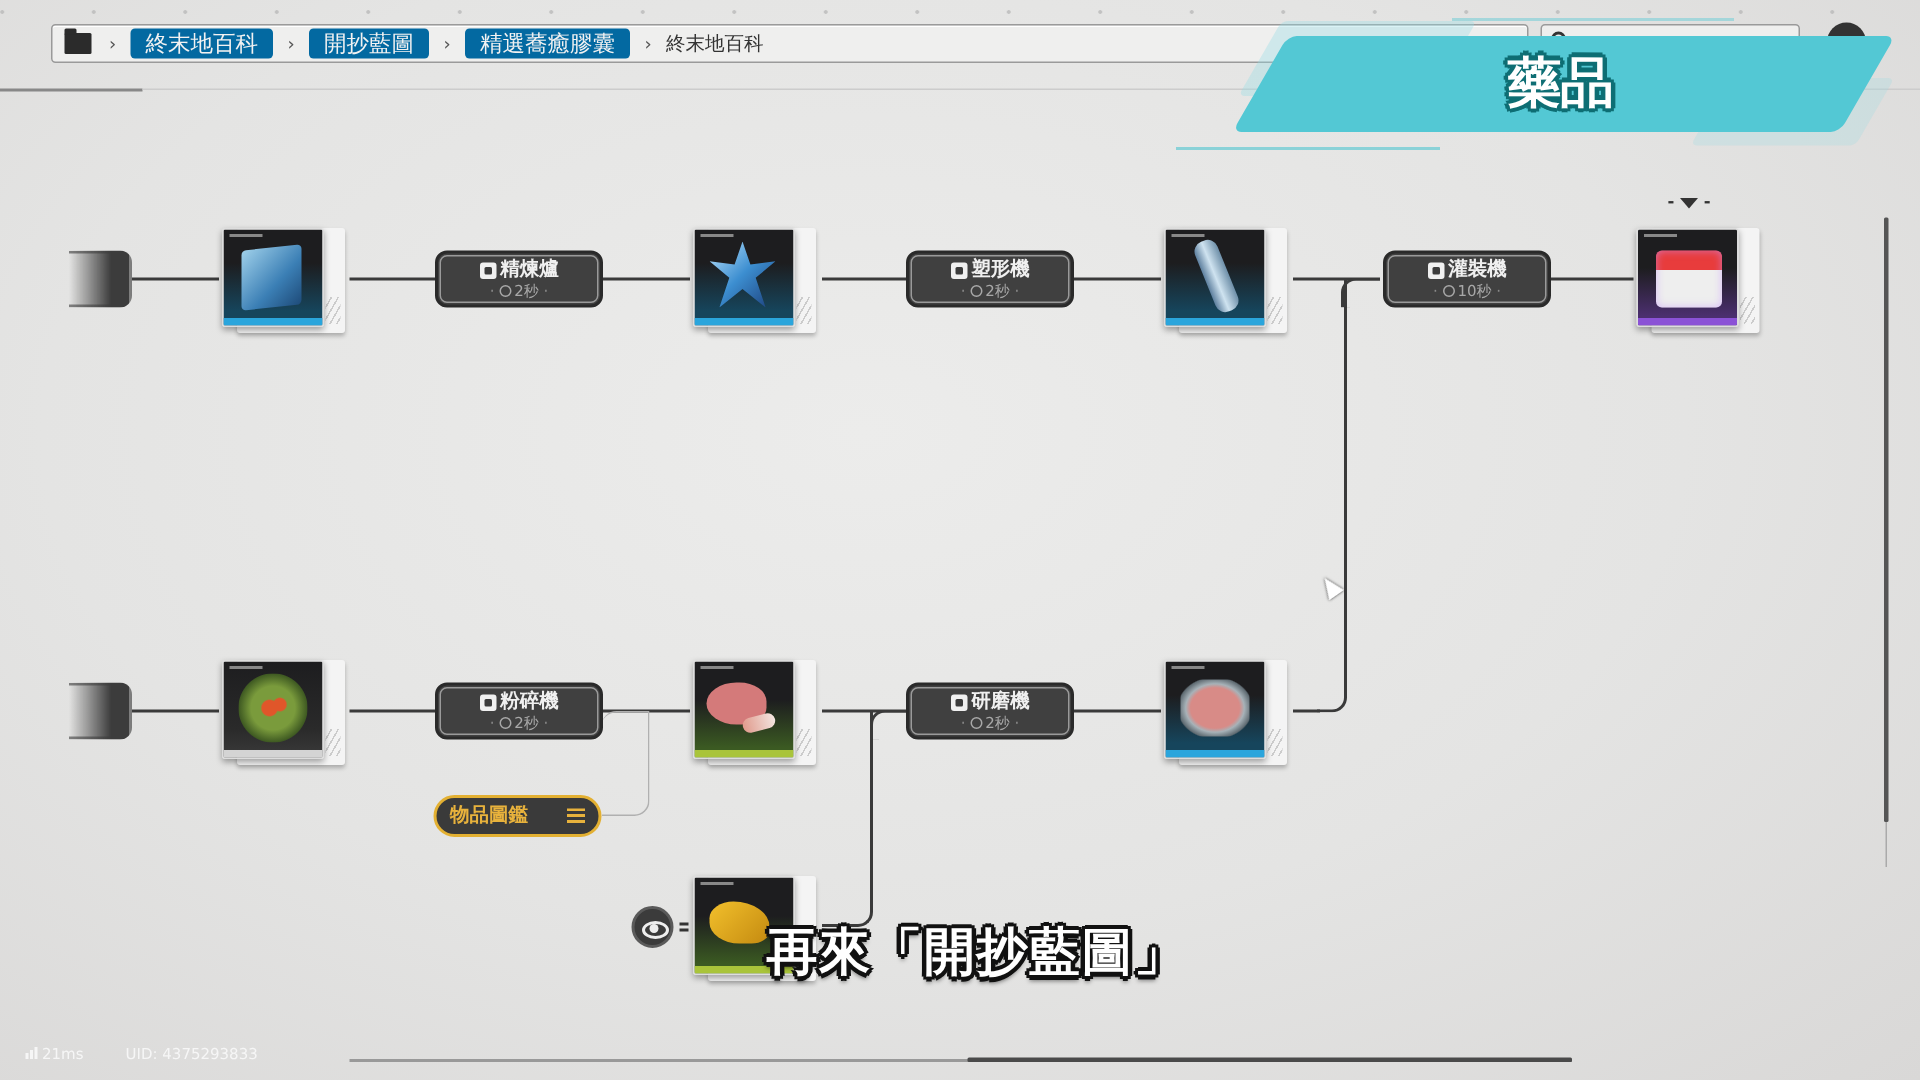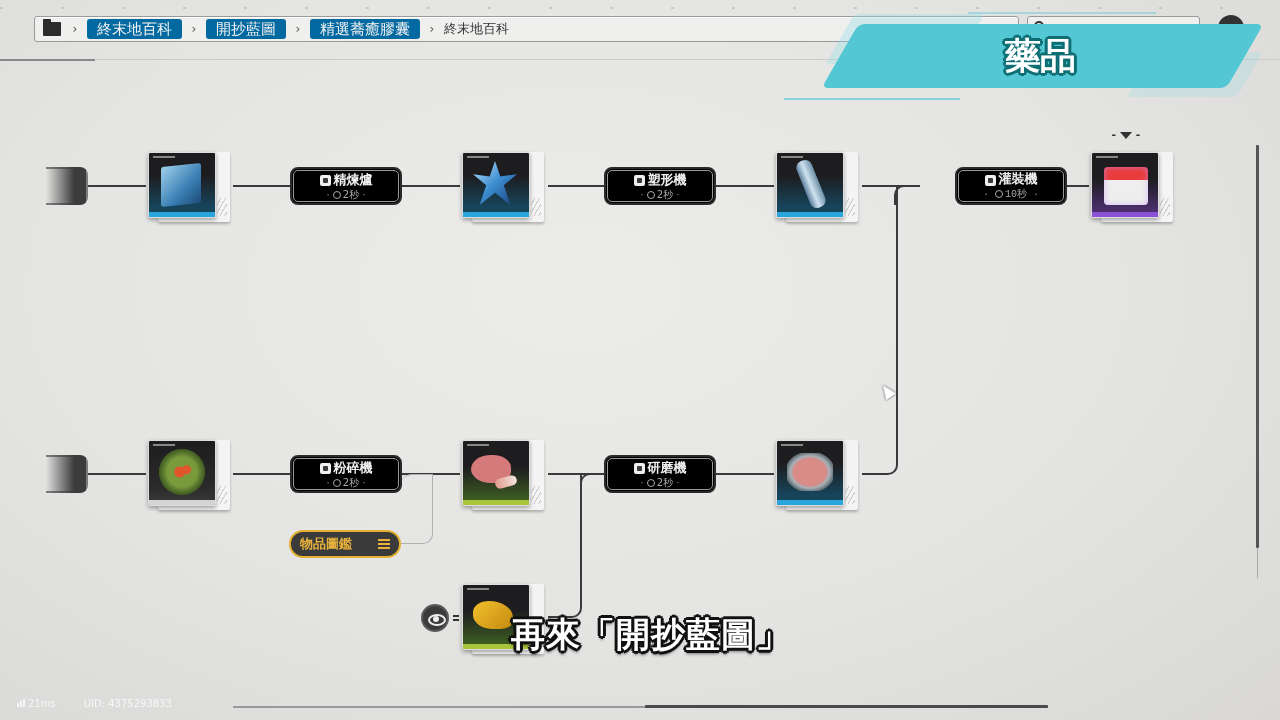--- a/index.html
+++ b/index.html
@@ -57,21 +57,21 @@
   .face.blue .bar { background: #2aa5dc; }
   .face.green { background: linear-gradient(180deg, #1d1d1f 0%, #1d1d1f 40%, #3b5a22 90%); }
   .face.green .bar { background: #a9c43a; }
   .face.gray { background: linear-gradient(180deg, #1d1d1f 0%, #2a2a2a 70%, #3a3a3a 100%); }
   .face.gray .bar { background: #d4d4d4; }
   .face.purple { background: linear-gradient(180deg, #1d1d1f 0%, #1d1d1f 40%, #4b2f6e 90%); }
   .face.purple .bar { background: #8b52d6; }
   .art { position: absolute; }
 
   
-  .machine { position: absolute; width: 112px; height: 38px; background: #000000; border: 2px solid #2a2a2a; outline: 1px solid #9a9a9a; outline-offset: -4px; border-radius: 8px; color: #f0f0f0; text-align: center; }
+  .machine { position: absolute; width: 112px; height: 38px; background: #404040; border: 2px solid #2a2a2a; outline: 1px solid #9a9a9a; outline-offset: -4px; border-radius: 8px; color: #f0f0f0; text-align: center; }
   .machine .mname { font-size: 13px; line-height: 16px; margin-top: 3px; font-weight: bold; display: flex; align-items: center; justify-content: center; gap: 3px; }
   .machine .mic { display: inline-block; width: 11px; height: 11px; background: #f0f0f0; border-radius: 2px; position: relative; }
   .machine .mic::after { content: ""; position: absolute; left: 3px; top: 3px; width: 5px; height: 5px; background: #3b3b3b; border-radius: 1px; }
   .machine .mtime { font-size: 10px; color: #a8a8a8; line-height: 13px; }
   .machine .mtime .clk { display: inline-block; width: 8px; height: 8px; border: 1px solid #a8a8a8; border-radius: 50%; vertical-align: -1px; margin-right: 2px; }
   .machine .dotl, .machine .dotr { color: #8a8a8a; }
 
   
   .other-recipes { position: absolute; left: 289px; top: 530px; width: 112px; height: 28px; background: #3a3a3a; border: 2px solid #e3b032; border-radius: 14px; color: #e8b23c; font-size: 13px; font-weight: bold; line-height: 24px; padding-left: 9px; }
   .other-recipes .lst { position: absolute; right: 9px; top: 7px; width: 12px; height: 10px; background: repeating-linear-gradient(180deg, #e8b23c 0 2px, transparent 2px 4px); }
@@ -243,21 +243,21 @@
     </div>
   <div class="mtime"><span class="dotl">· </span><span class="clk"></span><span>2秒</span><span class="dotr"> ·</span></div>
 </div>
 <div class="machine" style="left:604px;top:167px;">
   <div class="mname">
       <span class="mic"></span>
       <span>塑形機</span>
     </div>
   <div class="mtime"><span class="dotl">· </span><span class="clk"></span><span>2秒</span><span class="dotr"> ·</span></div>
 </div>
-<div class="machine" style="left:955px;top:167px;font-family:Liberation Mono, monospace;">
+<div class="machine" style="left:922px;top:167px;">
   <div class="mname">
       <span class="mic"></span>
       <span>灌裝機</span>
     </div>
   <div class="mtime"><span class="dotl">· </span><span class="clk"></span><span>10秒</span><span class="dotr"> ·</span></div>
 </div>
 <div class="machine" style="left:290px;top:455px;text-align:center;">
   <div class="mname">
       <span class="mic"></span>
       <span>粉碎機</span>

